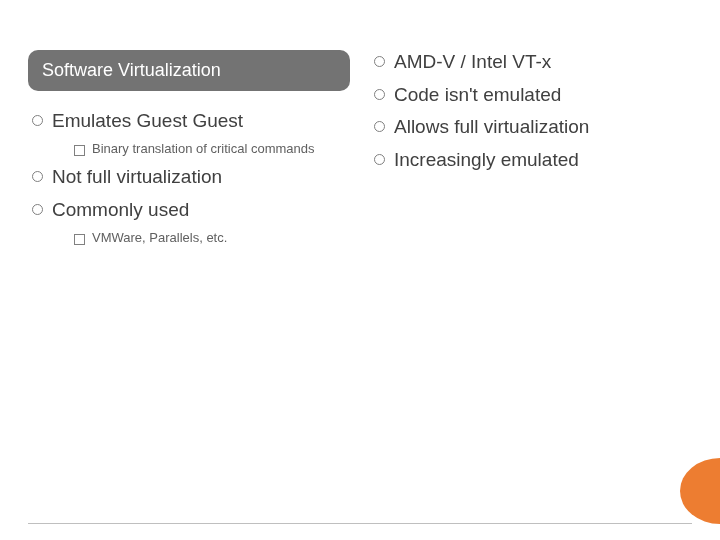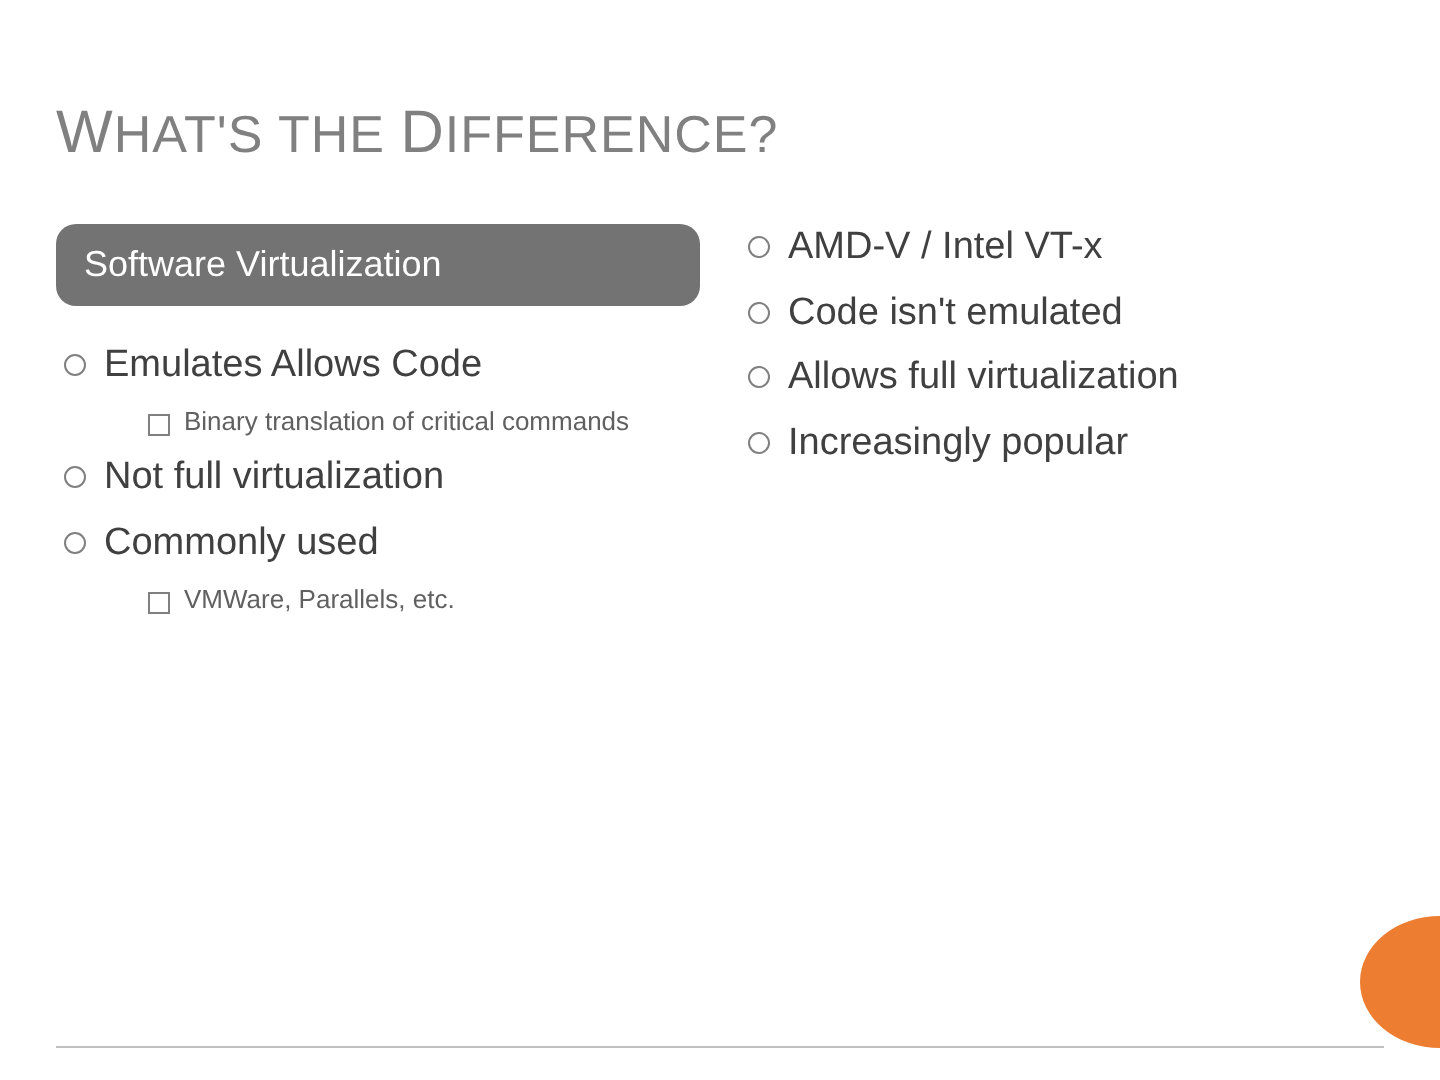--- a/index.html
+++ b/index.html
@@ -80,31 +80,28 @@
     position:absolute;
     left:28px; right:28px; bottom:16px;
     height:1px; background:#bfbfbf;
   }
 </style>
 </head>
 <body>
 
 <div class="slide">
 
-  <h1 class="title">
-    <span class="big">W</span><span>HAT</span><span>'S</span><span> THE </span><span class="big">D</span><span>IFFERENCE</span><span>?</span>
-  </h1>
 
   <div class="columns">
 
     <div class="col">
       <div class="pill">Software Virtualization</div>
       <ul class="main-list">
         <li>
-          <span>Emulates Allows Code</span>
+          <span>Emulates Guest Guest</span>
           <ul class="sub-list">
             <li>Binary translation of critical commands</li>
           </ul>
         </li>
         <li>
           <span>Not full virtualization</span>
         </li>
         <li>
           <span>Commonly used</span>
           <ul class="sub-list">
@@ -112,21 +109,21 @@
           </ul>
         </li>
       </ul>
     </div>
 
     <div class="col">
       <ul class="main-list">
         <li>AMD-V / Intel VT-x</li>
         <li>Code isn't emulated</li>
         <li>Allows full virtualization</li>
-        <li>Increasingly popular</li>
+        <li>Increasingly emulated</li>
       </ul>
     </div>
 
   </div>
 
   <div class="footer-line"></div>
   <div class="art-wrap">
     <div class="art-circle"></div>
   </div>
 </div>

